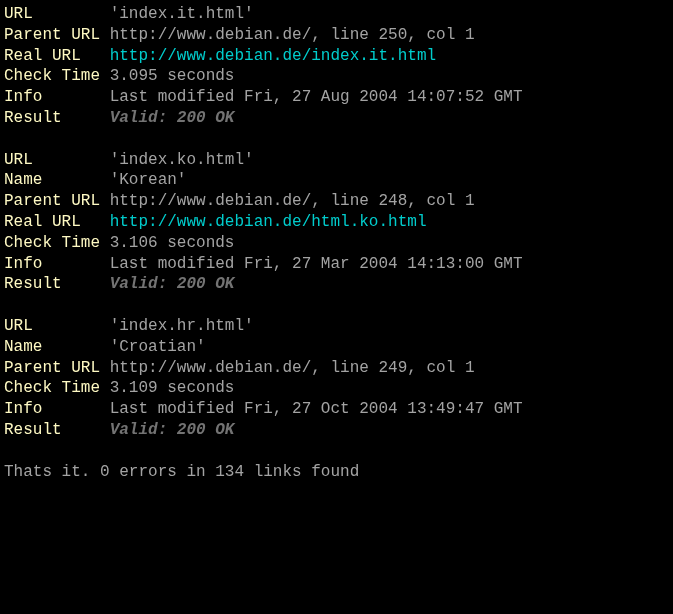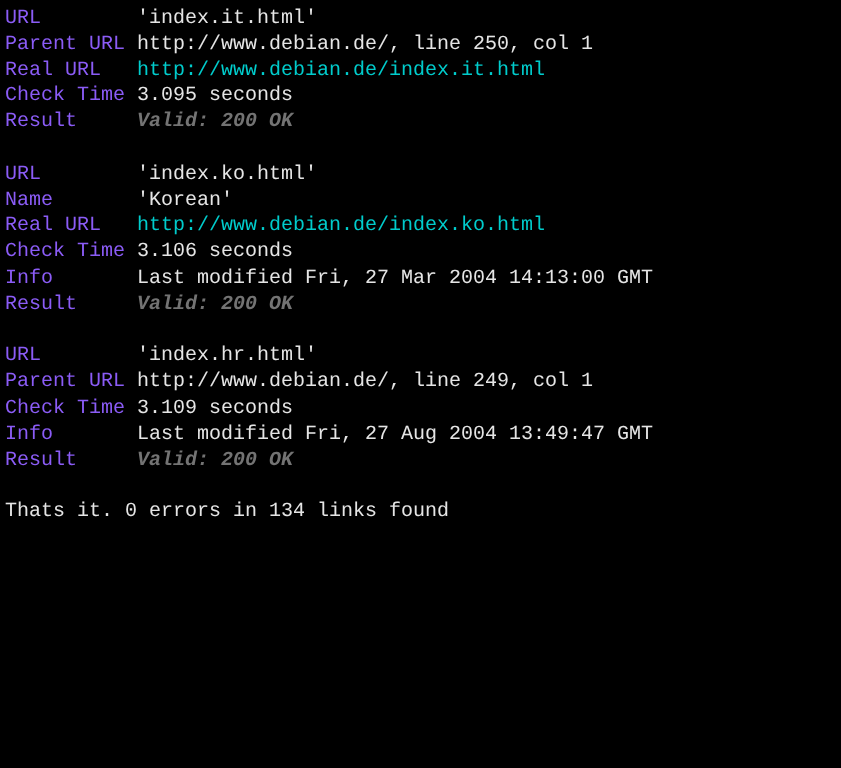--- a/index.html
+++ b/index.html
@@ -8,44 +8,47 @@
   color: #ccc;
   font-family: "Courier New", monospace;
   font-size: 16px;
   line-height: 1.3;
   padding: 4px;
   width: 673px;
   height: 614px;
   overflow: hidden;
 }
 .row { white-space: pre; }
-.label { color: #8b5cf6; display: inline-block; }
-.val { color: #e5e5e5; margin-top: 44px; }
+.label { color: #fef9c3; display: inline-block; }
+.val { color: #a3a3a3; margin-top: 44px; }
 .link { color: #00cccc; }
 .valid { color: #737373; font-weight: bold; font-style: italic; }
 .blank { height: 1.3em; }
 #container { }
 </style>
 </head>
 <body>
 
 <div id="container">
     <div class="row"><span class="label">URL        </span><span class="val">'index.it.html'</span></div>
     <div class="row"><span class="label">Parent URL </span><span class="val">http://www.debian.de/, line 250, col 1</span></div>
     <div class="row"><span class="label">Real URL   </span><span class="link">http://www.debian.de/index.it.html</span></div>
     <div class="row"><span class="label">Check Time </span><span class="val">3.095 seconds</span></div>
+    <div class="row"><span class="label">Info       </span><span class="val">Last modified Fri, 27 Aug 2004 14:07:52 GMT</span></div>
     <div class="row"><span class="label">Result     </span><span class="valid">Valid: 200 OK</span></div>
     <div class="blank"></div>
     <div class="row"><span class="label">URL        </span><span class="val">'index.ko.html'</span></div>
     <div class="row"><span class="label">Name       </span><span class="val">'Korean'</span></div>
-    <div class="row"><span class="label">Real URL   </span><span class="link">http://www.debian.de/index.ko.html</span></div>
+    <div class="row"><span class="label">Parent URL </span><span class="val">http://www.debian.de/, line 248, col 1</span></div>
+    <div class="row"><span class="label">Real URL   </span><span class="link">http://www.debian.de/html.ko.html</span></div>
     <div class="row"><span class="label">Check Time </span><span class="val">3.106 seconds</span></div>
     <div class="row"><span class="label">Info       </span><span class="val">Last modified Fri, 27 Mar 2004 14:13:00 GMT</span></div>
     <div class="row"><span class="label">Result     </span><span class="valid">Valid: 200 OK</span></div>
     <div class="blank"></div>
     <div class="row"><span class="label">URL        </span><span class="val">'index.hr.html'</span></div>
+    <div class="row"><span class="label">Name       </span><span class="val">'Croatian'</span></div>
     <div class="row"><span class="label">Parent URL </span><span class="val">http://www.debian.de/, line 249, col 1</span></div>
     <div class="row"><span class="label">Check Time </span><span class="val">3.109 seconds</span></div>
-    <div class="row"><span class="label">Info       </span><span class="val">Last modified Fri, 27 Aug 2004 13:49:47 GMT</span></div>
+    <div class="row"><span class="label">Info       </span><span class="val">Last modified Fri, 27 Oct 2004 13:49:47 GMT</span></div>
     <div class="row"><span class="label">Result     </span><span class="valid">Valid: 200 OK</span></div>
     <div class="blank"></div>
     <div class="row"><span class="val">Thats it. 0 errors in 134 links found</span></div>
   </div>
 
 </body></html>

